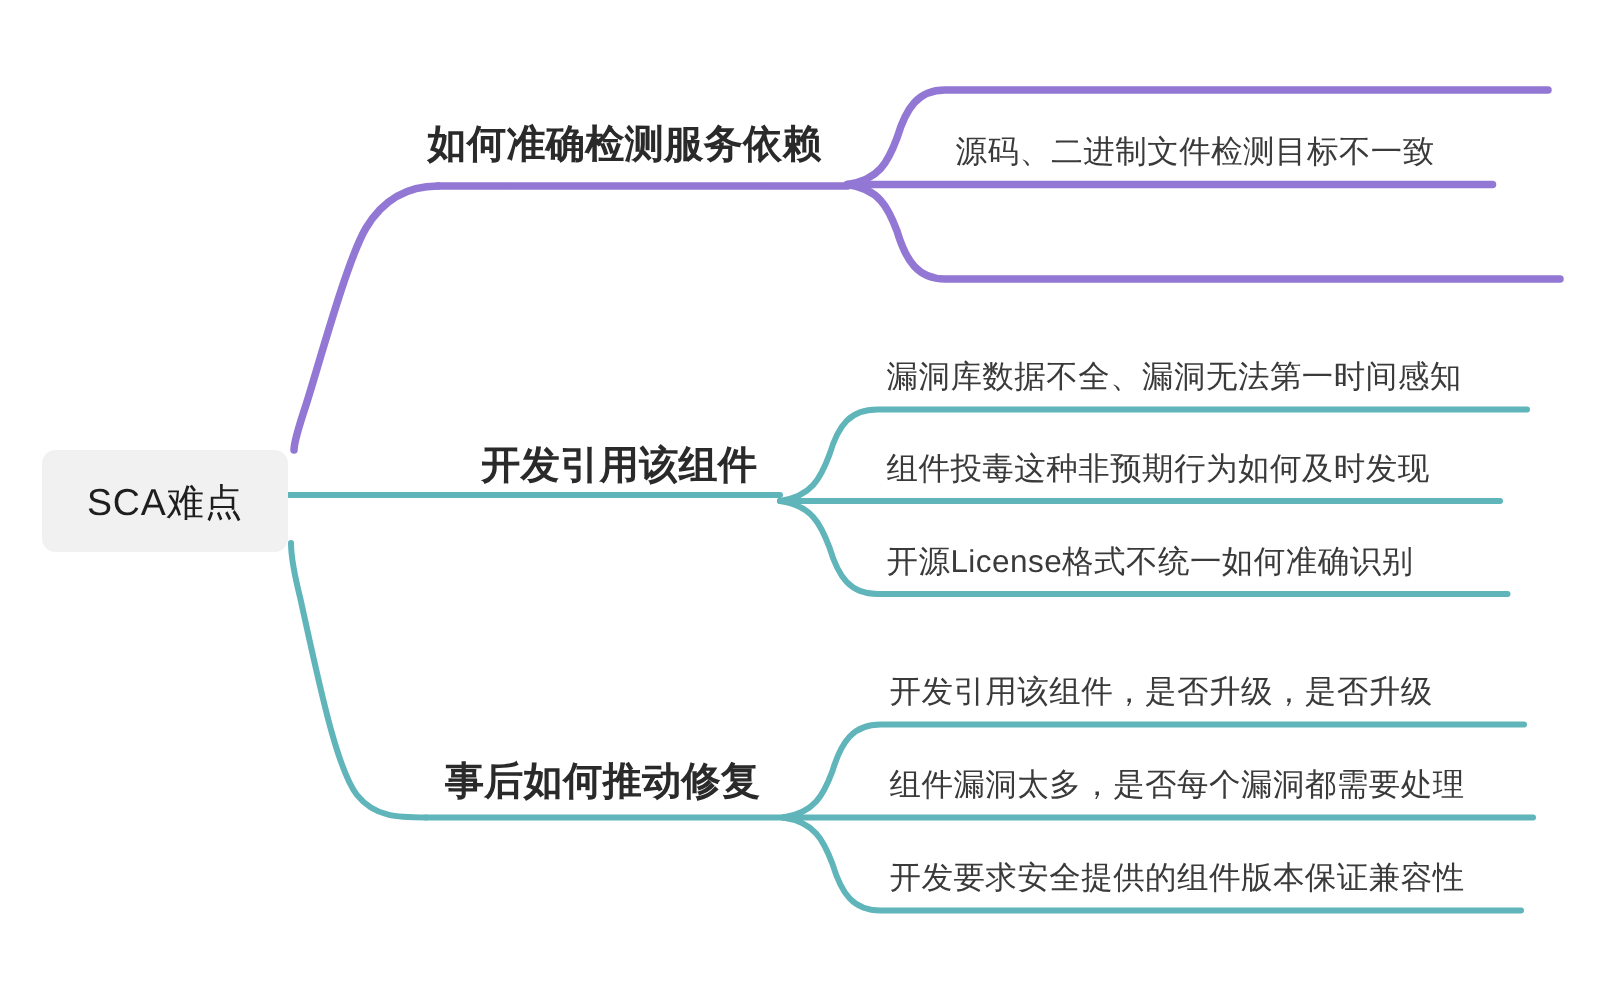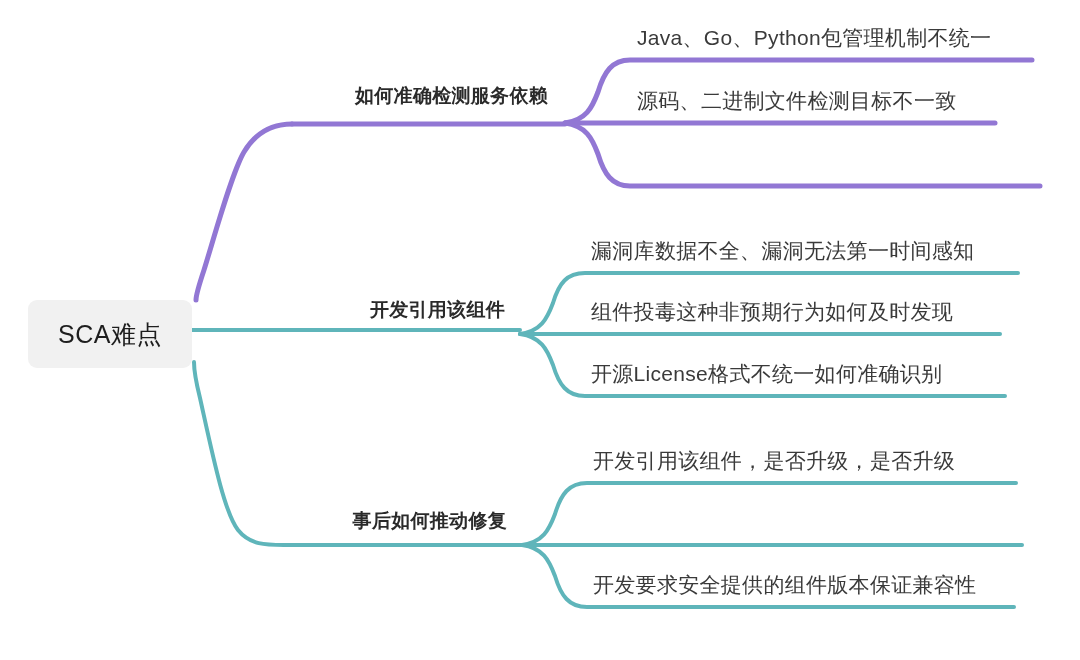--- a/index.html
+++ b/index.html
@@ -39,21 +39,21 @@
     background: #f1f1f1;
     border-radius: 9px;
     display: flex;
     align-items: center;
     justify-content: center;
     font-size: 25px;
     letter-spacing: 0.5px;
     color: #1e1e1e;
   }
   .branch-label {
-    font-size: 19px;
+    font-size: 26px;
     font-weight: bold;
     color: #2a2a2a;
     letter-spacing: 0.3px;
     transform: translate(-100%, -50%);
   }
   .leaf-label {
     font-size: 21px;
     color: #3a3a3a;
     letter-spacing: 0.3px;
     transform: translateY(-100%);
@@ -100,29 +100,29 @@
   <div class="node root-node" style="background: rgb(241, 241, 241); color: rgb(30, 30, 30);">
     <span>SCA难点</span>
   </div>
 
   <div class="node branch-label" style="left:548px; top:96px;">如何准确检测服务依赖</div>
 
   <div class="node branch-label" style="left:505px; top:310px;">开发引用该组件</div>
 
   <div class="node branch-label" style="left:507px; top:521px;">事后如何推动修复</div>
 
-  <div class="node leaf-label" style="left:637px; top:52px;">Java、Go、Python包管理机制不统一</div>
 
   <div class="node leaf-label" style="left:637px; top:115px;">源码、二进制文件检测目标不一致</div>
 
 
   <div class="node leaf-label" style="left:591px; top:265px;">漏洞库数据不全、漏洞无法第一时间感知</div>
 
   <div class="node leaf-label" style="left:591px; top:326px;">组件投毒这种非预期行为如何及时发现</div>
 
   <div class="node leaf-label" style="left:591px; top:388px;">开源License格式不统一如何准确识别</div>
 
   <div class="node leaf-label" style="left:593px; top:475px;">开发引用该组件，是否升级，是否升级</div>
 
+  <div class="node leaf-label" style="left:593px; top:537px;">组件漏洞太多，是否每个漏洞都需要处理</div>
 
   <div class="node leaf-label" style="left:593px; top:599px;">开发要求安全提供的组件版本保证兼容性</div>
 
 </div>
 
 </body></html>

